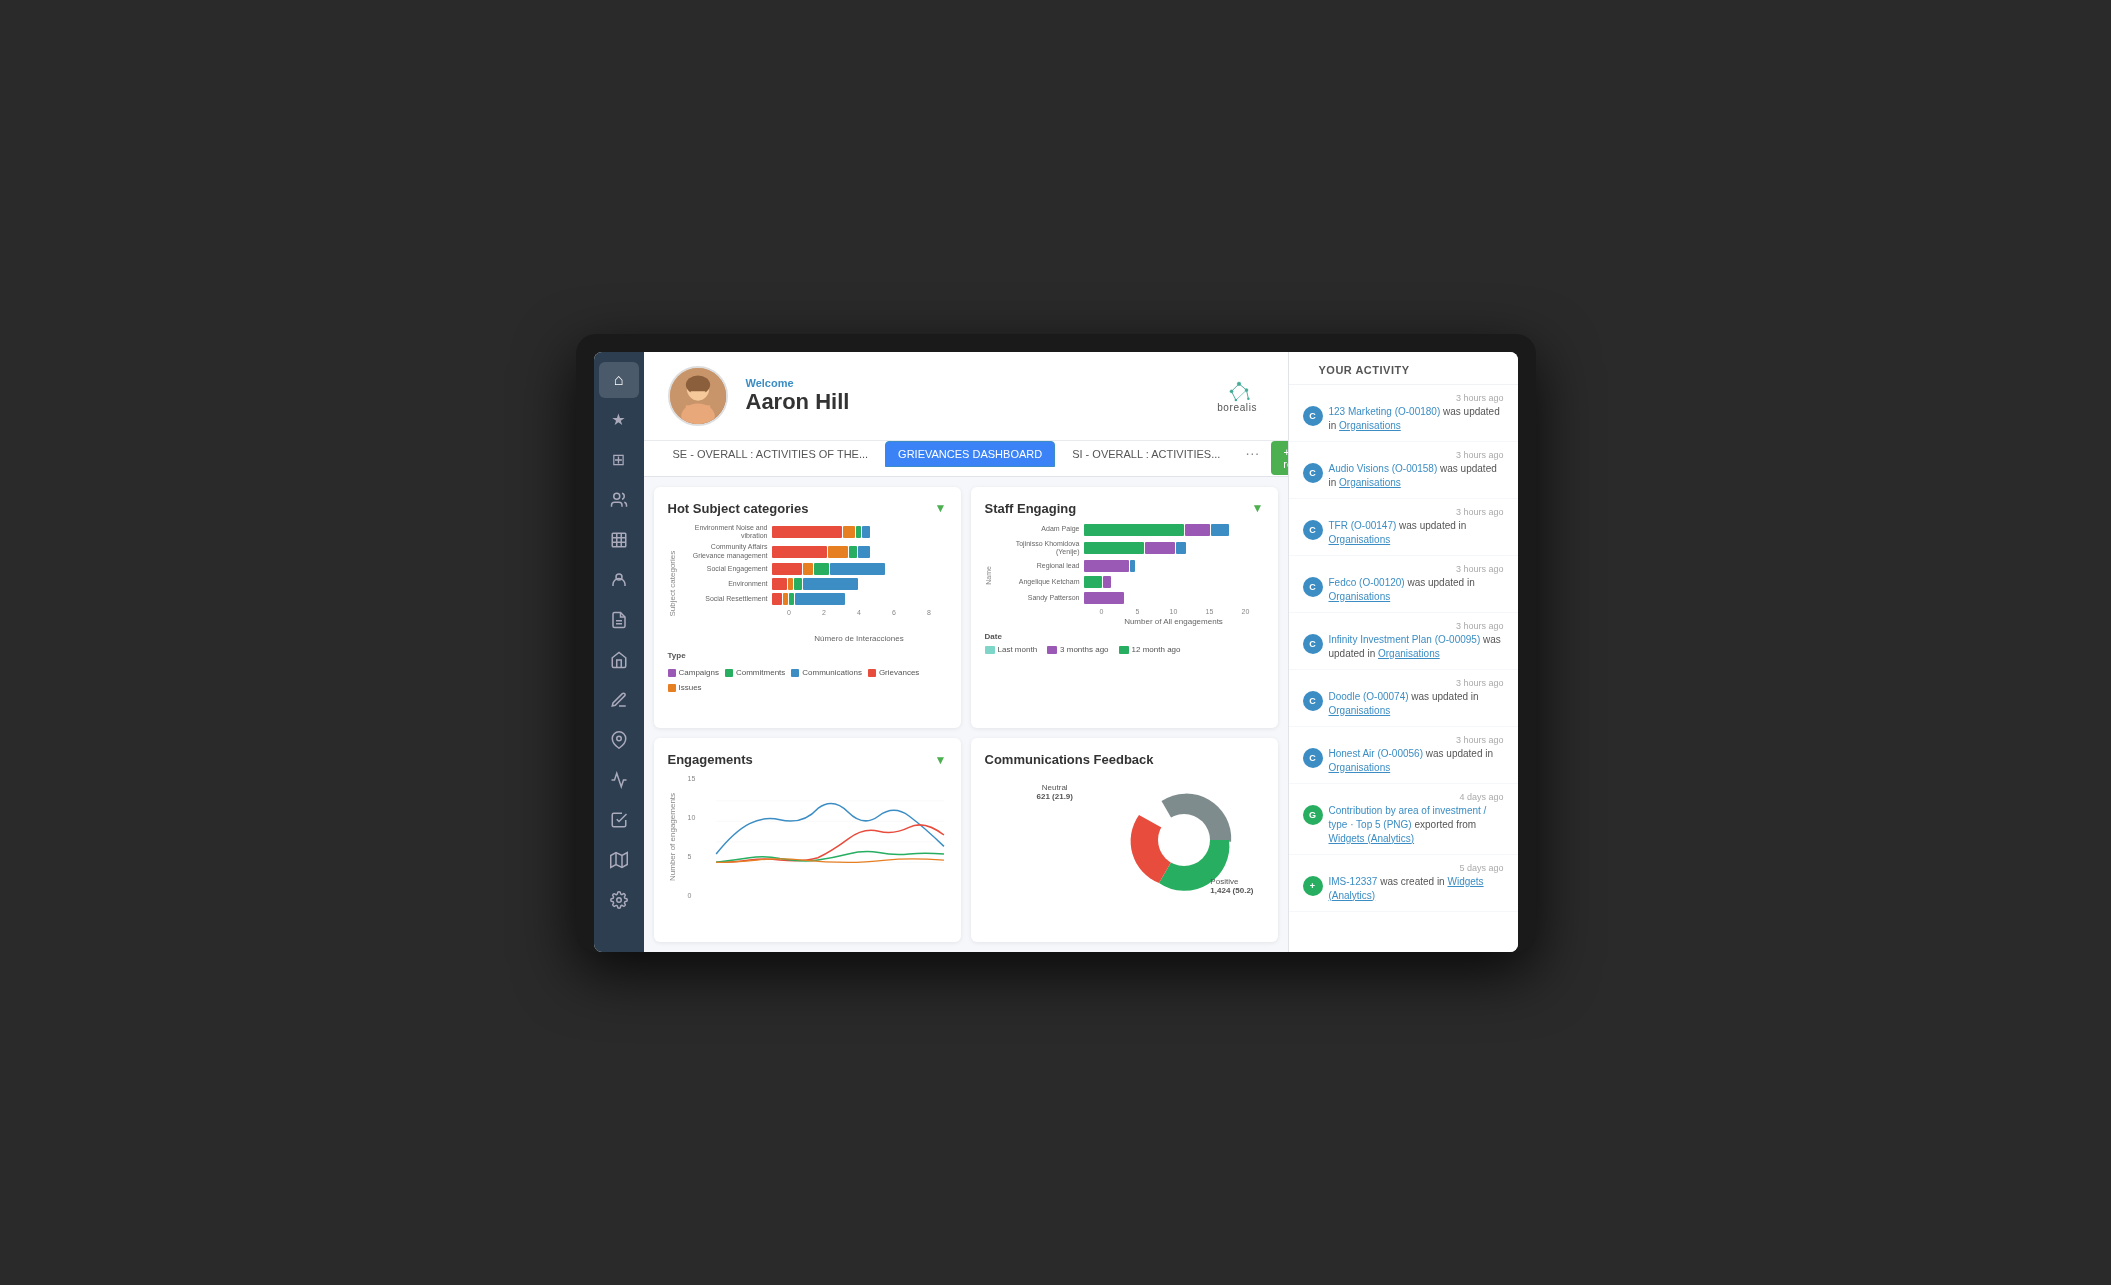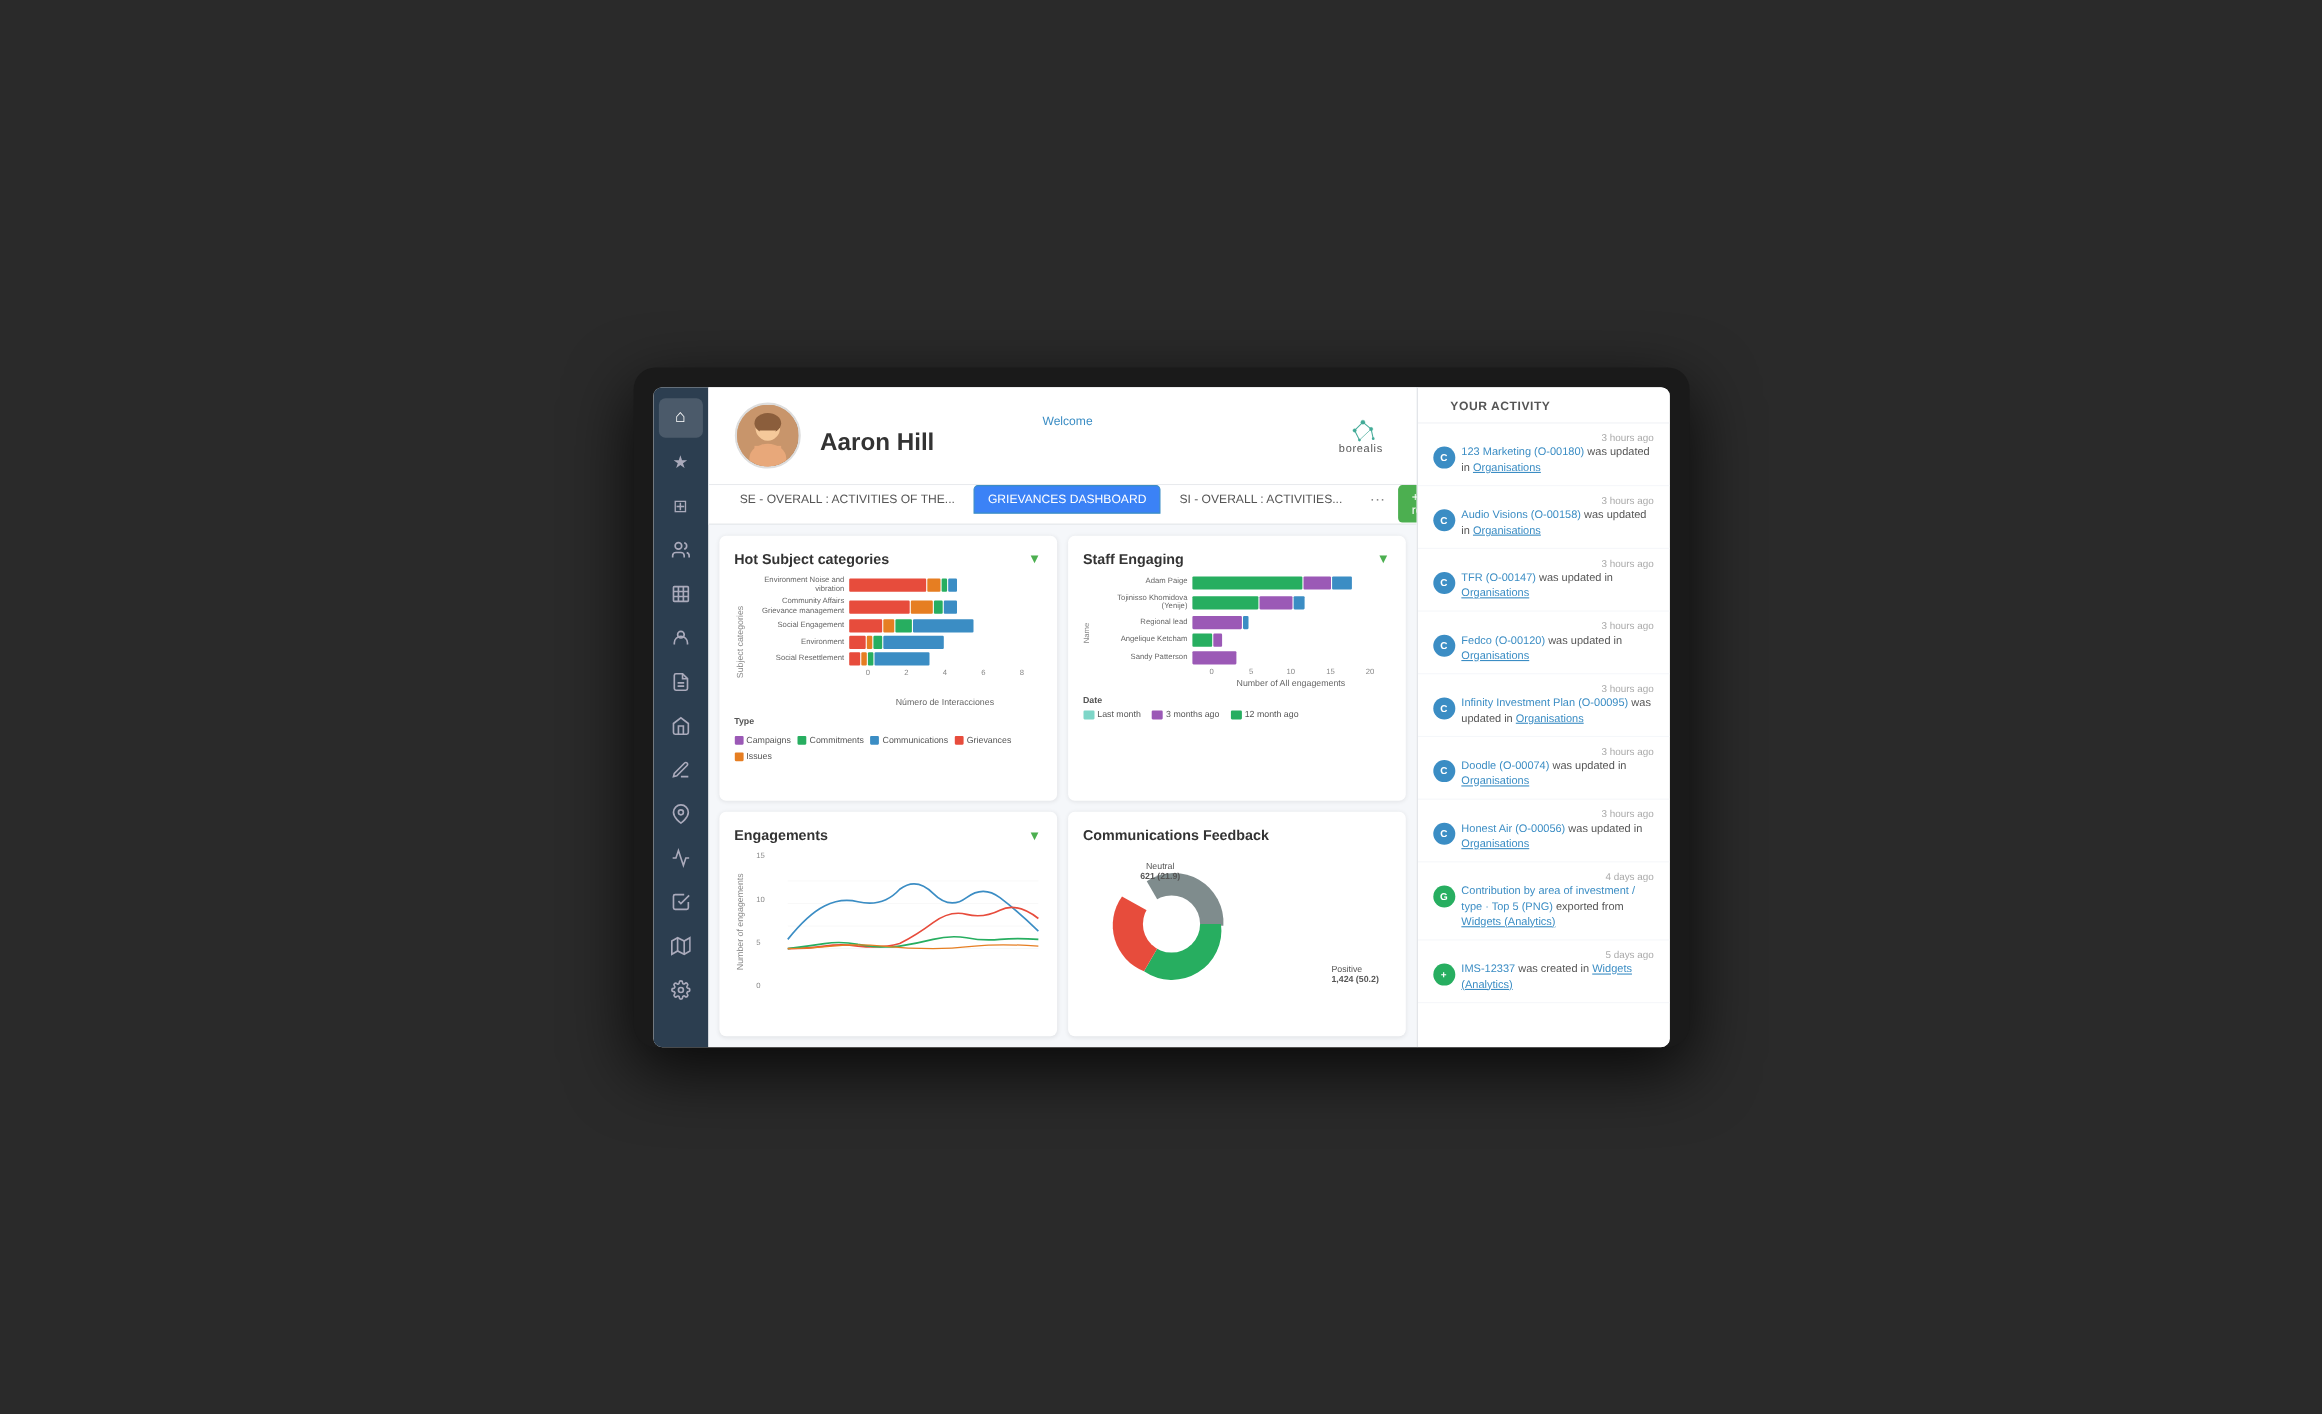--- a/index.html
+++ b/index.html
@@ -94,22 +94,21 @@
       align-items: center;
       justify-content: center;
       border: 2px solid #ddd;
     }
     .welcome-text {
       flex: 1;
     }
     .welcome-label {
       font-size: 11px;
       color: #3b8dc4;
-      font-weight: 400;
-      text-align: center;
+      font-weight: 700;
     }
     .user-name {
       font-size: 22px;
       color: #333;
       font-weight: 600;
     }
     .logo-area {
       margin-left: auto;
       display: flex;
       align-items: center;
@@ -247,21 +246,21 @@
 
     
     .staff-chart { display: flex; gap: 6px; }
     .staff-y { font-size: 7px; color: #888; writing-mode: vertical-rl; transform: rotate(180deg); text-align: center; width: 14px; }
     .staff-rows { flex: 1; }
     .staff-bar-row { display: flex; align-items: center; gap: 4px; margin-bottom: 4px; }
     .staff-bar-label { font-size: 7px; color: #666; text-align: right; width: 75px; flex-shrink: 0; line-height: 1.2; }
     .staff-bar-stack { display: flex; height: 12px; gap: 1px; }
 
     
-    .donut-container { display: flex; justify-content: flex-start; align-items: center; position: relative; height: 130px; }
+    .donut-container { display: flex; justify-content: flex-end; align-items: center; position: relative; height: 130px; }
 
     
     .line-chart-svg { width: 100%; height: 120px; }
 
     
     .date-legend { display: flex; gap: 10px; margin-top: 4px; }
     .date-legend-item { display: flex; align-items: center; gap: 3px; font-size: 8px; color: #555; }
     .date-legend-dot { width: 10px; height: 8px; border-radius: 1px; }
 
     

